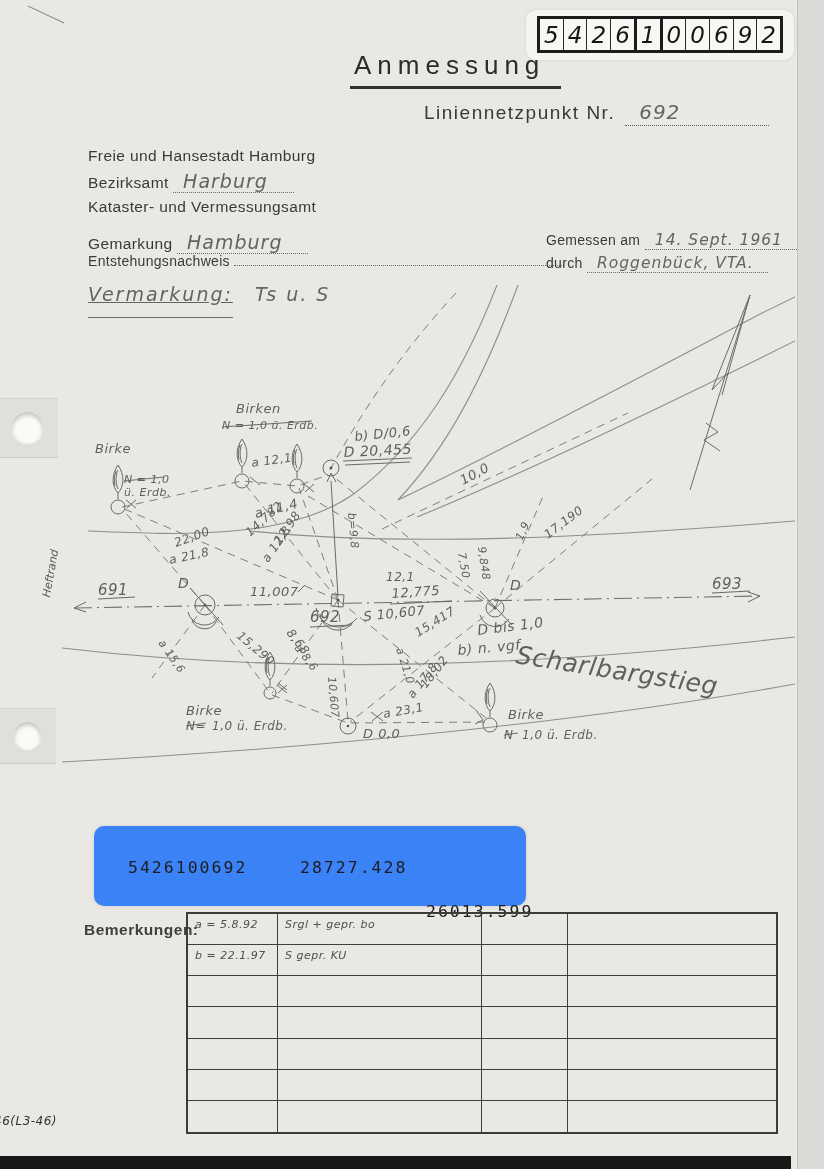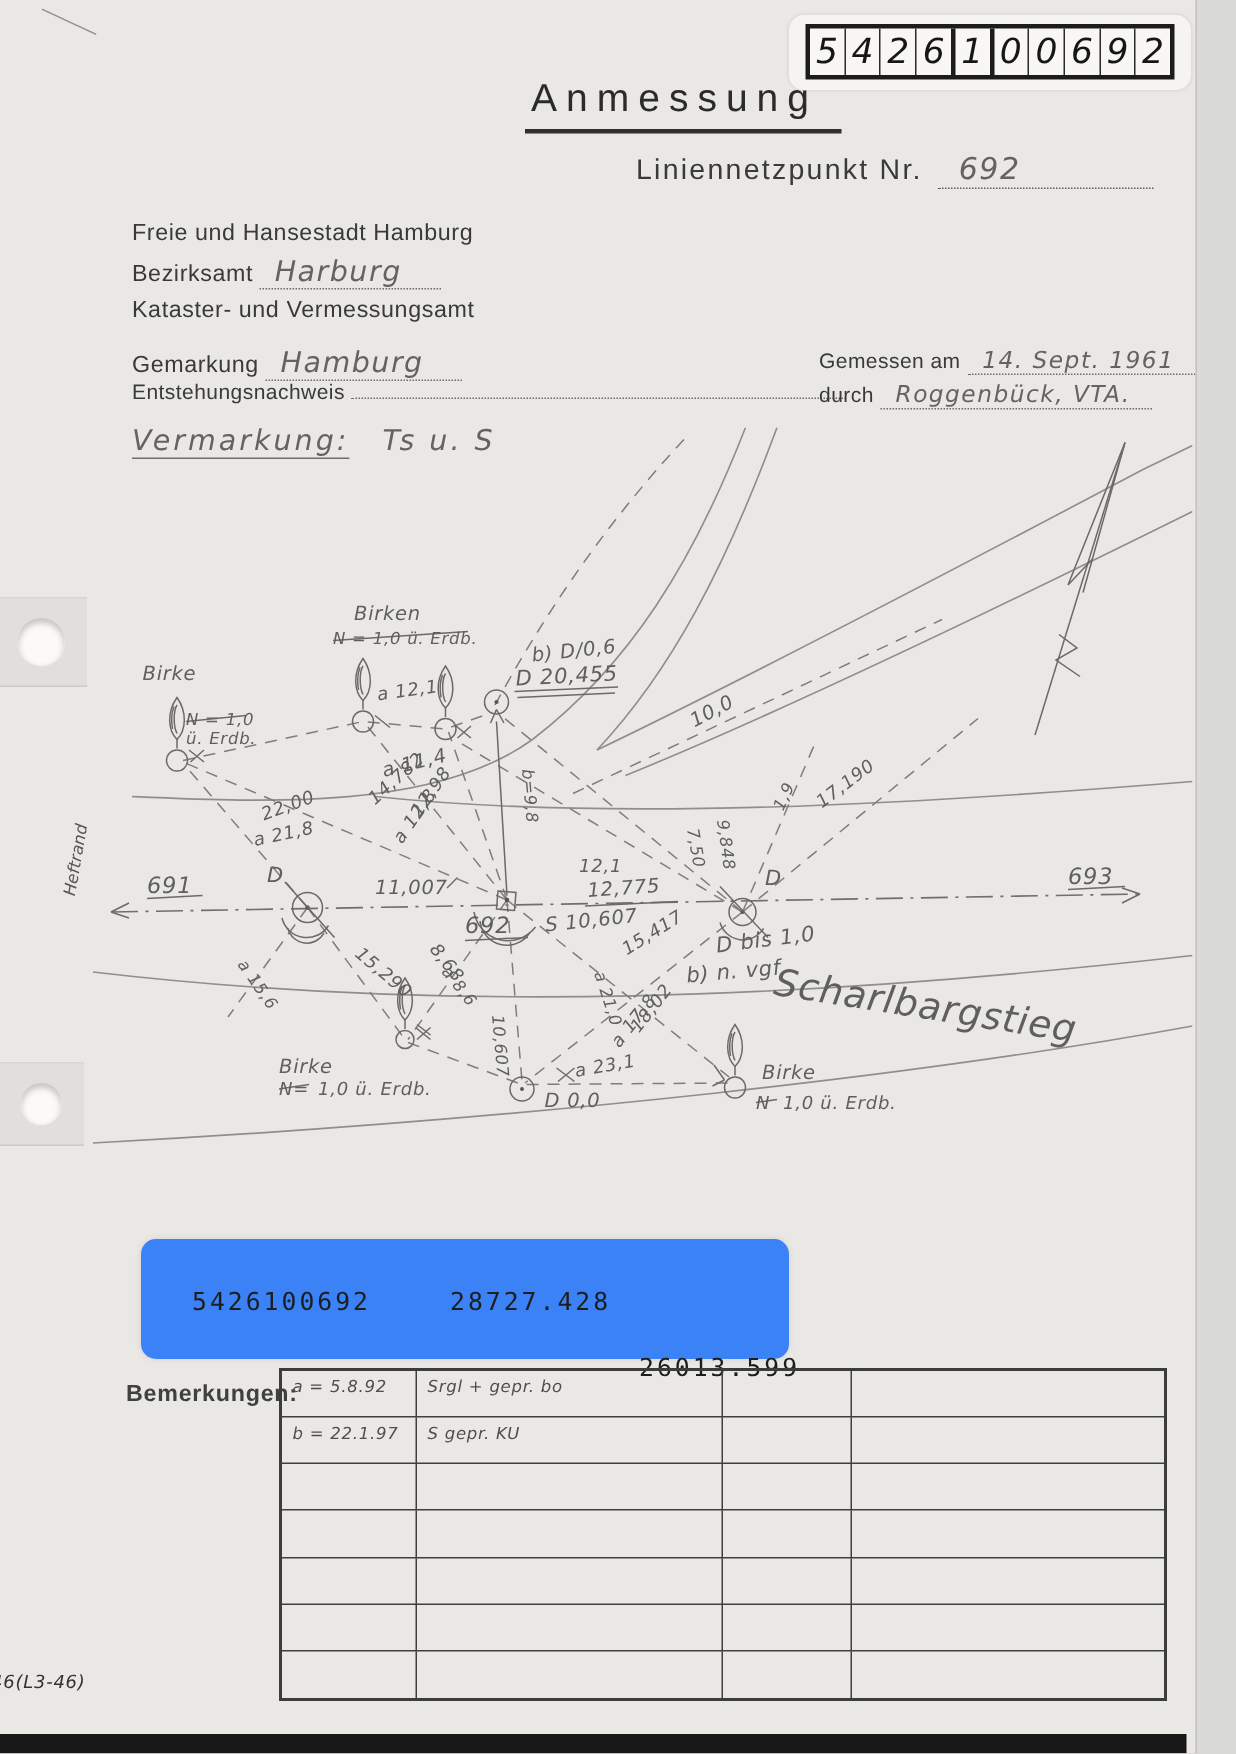--- a/index.html
+++ b/index.html
@@ -112,21 +112,21 @@
   <div class="abs" style="left:546px;top:203px;">
     <span class="print h13">Gemessen am</span>
     <span class="dots hwt hw-line2">14. Sept. 1961</span>
   </div>
   <div class="abs" style="left:546px;top:226px;">
     <span class="print h13">durch</span>
     <span class="dots hwt hw-line2">Roggenbück, VTA.</span>
   </div>
 
   <div class="abs hwt" style="left:88px;top:283px;font-size:19px;letter-spacing:2px;">
-    <span style="border-bottom:1.6px solid #6e6e6c;padding-bottom:0;">Vermarkung:</span>
+    <span style="border-bottom:1.6px solid #6e6e6c;padding-bottom:12px;text-decoration:underline;">Vermarkung:</span>
     <span style="margin-left:14px;">Ts u. S</span>
   </div>
 
   <svg class="abs sketch" width="735" height="515" viewBox="0 0 735 515">
     <defs>
       <g id="treec" stroke="#6b6a67" stroke-width="1" fill="none">
         <path d="M0,-7 C-6,-13 -7,-25 0,-35 C7,-25 6,-13 0,-7 Z"></path>
         <path d="M0,-11 C-2.5,-16 -2.5,-26 0,-30"></path>
         <path d="M-3,-14 C-4,-20 -4,-24 -2,-29"></path>
         <path d="M0,-7 L0,-1"></path>

